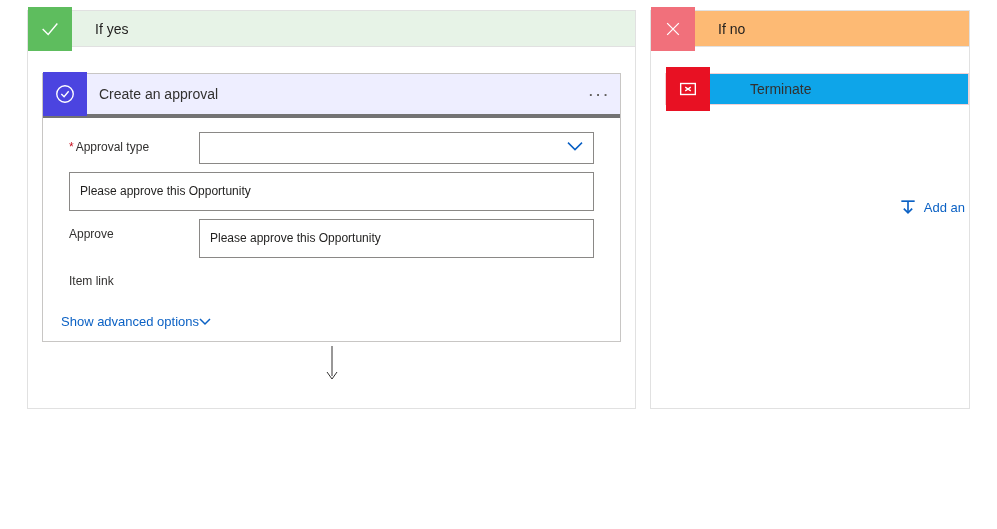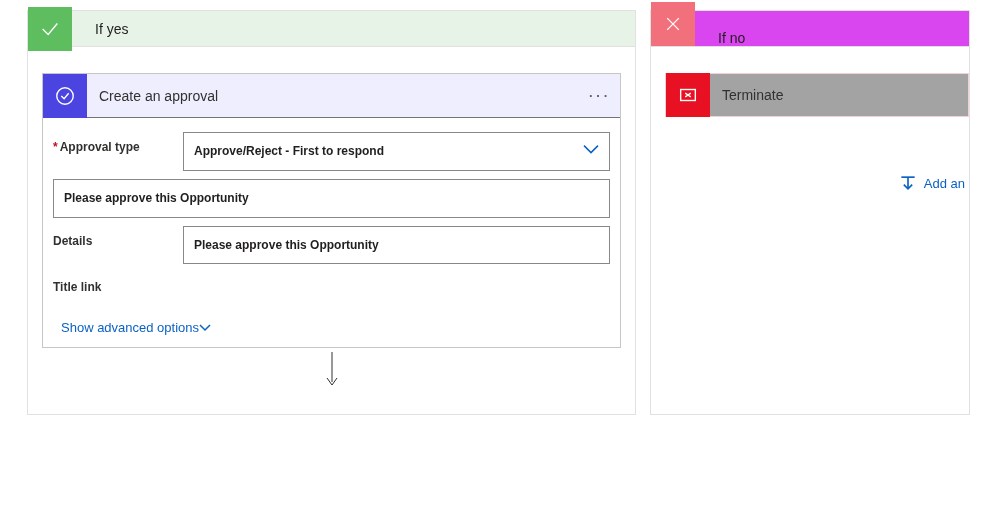--- a/index.html
+++ b/index.html
@@ -30,21 +30,21 @@
       flex-shrink: 0;
     }
     .branch-header {
       display: flex;
       align-items: center;
       height: 36px;
       border-bottom: 1px solid #e1e1e1;
       gap: 11px;
     }
     .branch-yes .branch-header { background: #e7f3e7; }
-    .branch-no .branch-header { background: #d946ef; align-items: flex-end; }
+    .branch-no .branch-header { background: #fdba74; }
     .branch-icon {
       width: 44px;
       height: 44px;
       display: flex;
       align-items: center;
       justify-content: center;
       flex-shrink: 0;
     }
     .branch-yes .branch-icon { background: #5ebd5e; }
     .branch-no  .branch-icon { background: #f1707b; }
@@ -59,21 +59,21 @@
 
     
     .action-card {
       border: 1px solid #c8c6c4;
     }
     .action-header {
       display: flex;
       align-items: center;
       height: 44px;
       background: #eeeeff;
-      border-bottom: 1px solid #737373;
+      border-bottom: 4px solid #737373;
     }
     .action-icon {
       width: 44px;
       height: 44px;
       background: #4b44e0;
       display: flex;
       align-items: center;
       justify-content: center;
       flex-shrink: 0;
     }
@@ -89,22 +89,21 @@
       font-weight: bold;
       color: #605e5c;
       cursor: pointer;
     }
     .action-body {
       padding: 6px 10px 12px 10px;
     }
     .form-row {
       display: flex;
       align-items: flex-start;
-      margin: 8px 0;
-      font-weight: bold;
+      margin: 8px 16px;
     }
     .form-label {
       width: 130px;
       flex-shrink: 0;
       font-size: 12px;
       color: #323130;
       padding-top: 8px;
     }
     .req::before {
       content: "*";
@@ -133,45 +132,46 @@
     .adv-options {
       color: #0b61c4;
       font-size: 13px;
       display: inline-flex;
       margin: 10px 0 0 8px;
       cursor: pointer;
     }
 
     
     .term-card {
-      background: #a3a3a3;
-      display: flex;
-      align-items: center;
-      height: 44px;
+      background: #0ea5e9;
+      display: flex;
+      align-items: center;
+      height: 32px;
       border: 1px solid #f3d0d3;
+      gap: 28px;
     }
     .term-icon {
       width: 44px;
       height: 44px;
       background: #e81123;
       display: flex;
       align-items: center;
       justify-content: center;
       flex-shrink: 0;
     }
     .term-title { padding-left: 12px; font-size: 14px; }
 
     .add-action-link {
       display: flex;
       align-items: center;
       gap: 6px;
       color: #0b61c4;
       font-size: 13px;
       justify-content: flex-end;
-      margin-top: 56px;
+      margin-top: 92px;
       padding-right: 4px;
     }
     .add-action-icon {
       width: 20px;
       height: 20px;
     }
 
     .connector-arrow {
       display: flex;
       justify-content: center;
@@ -203,41 +203,40 @@
             </svg>
           </div>
           <div class="action-title">Create an approval</div>
           <div class="action-more">···</div>
         </div>
         <div class="action-body">
 
           <div class="form-row">
             <div class="form-label req">Approval type</div>
             <div class="form-field">
-              <span>Approve/Reject - First to respond</span>
               <span class="dropdown-chevron">
                 <svg width="16" height="10" viewBox="0 0 16 10">
                     <path d="M1 1 L8 8 L15 1" stroke="#0b61c4" stroke-width="1.5" fill="none"></path>
                   </svg>
               </span>
             </div>
           </div>
 
           <div class="form-row">
             <div class="form-field">Please approve this Opportunity</div>
           </div>
 
 
           <div class="form-row">
-            <div class="form-label">Details</div>
+            <div class="form-label">Approve</div>
             <div class="form-field">Please approve this Opportunity</div>
           </div>
 
           <div class="form-row">
-            <div class="form-label">Title link</div>
+            <div class="form-label">Item link</div>
           </div>
 
           <div class="form-row">
           </div>
 
           <div class="adv-options">
             <span>Show advanced options</span>
             <span>
               <svg width="12" height="8" viewBox="0 0 12 8">
                   <path d="M1 1 L6 6 L11 1" stroke="#0b61c4" stroke-width="1.5" fill="none"></path>

